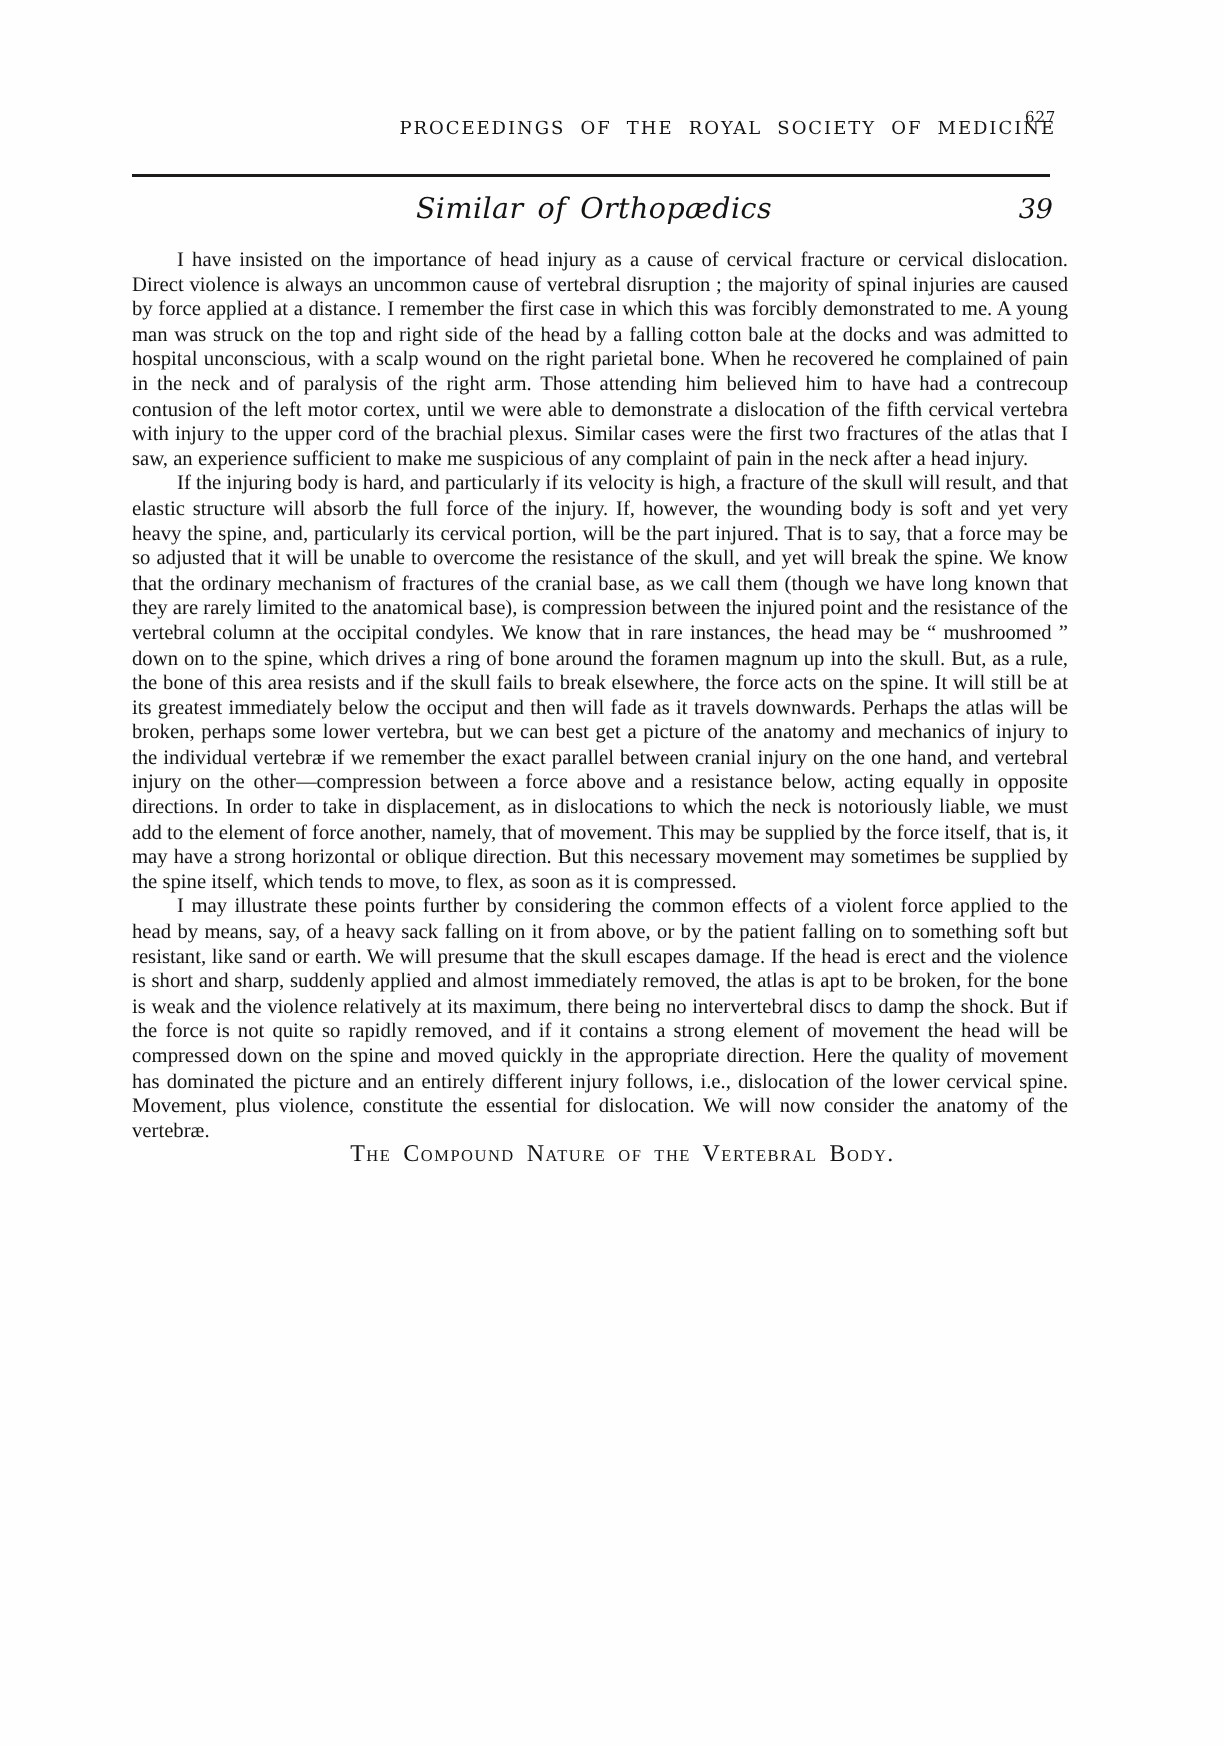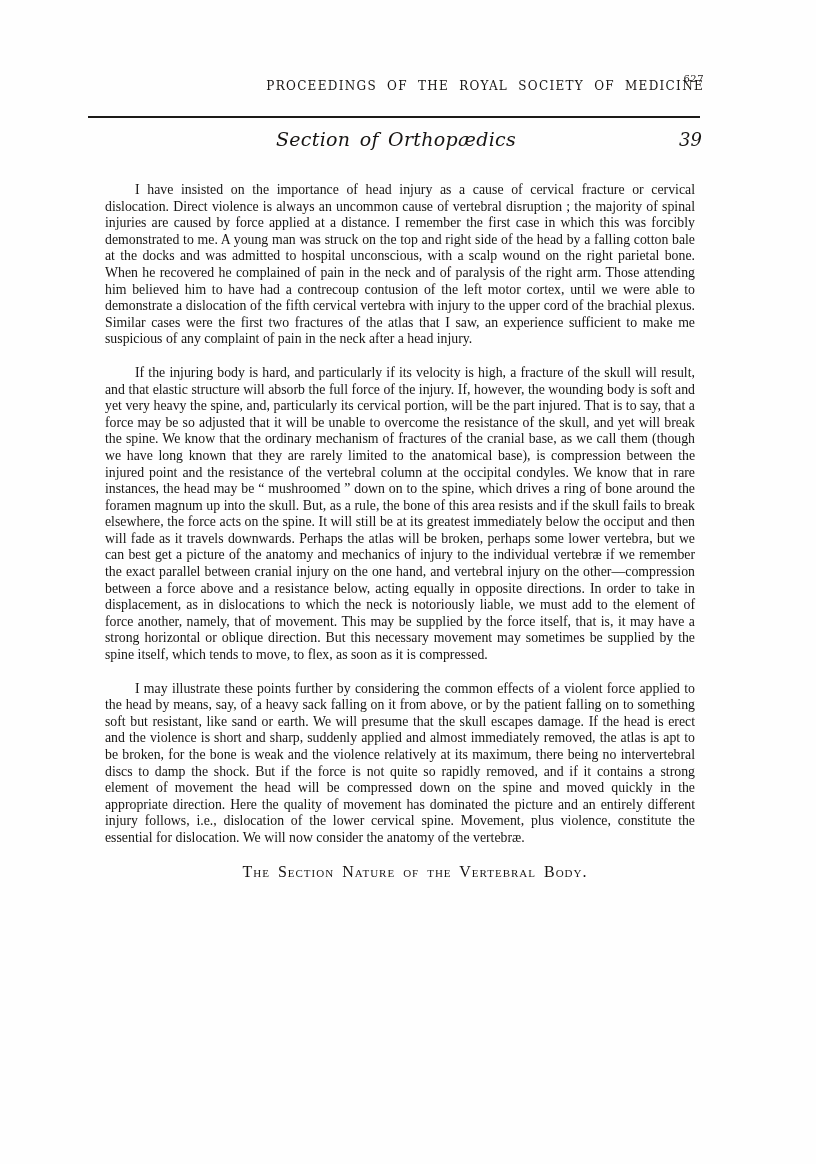--- a/index.html
+++ b/index.html
@@ -74,21 +74,21 @@
     left: 88px;
     top: 165px;
     width: 624px;
     font-family: "Liberation Serif", serif;
     font-size: 13.8px;
     line-height: 16.6px;
     text-align: justify;
     text-justify: inter-word;
   }
   .body-text p {
-    margin: 17px;
+    margin: 0;
     text-indent: 30px;
   }
   .section-heading {
     font-family: "Liberation Serif", serif;
     font-variant: small-caps;
     font-size: 16px;
     letter-spacing: 1px;
     word-spacing: 3px;
     text-align: center;
     text-indent: 0;
@@ -101,24 +101,24 @@
 <div class="page">
 
   <div class="running-head">
     <span class="rh-title">PROCEEDINGS OF THE ROYAL SOCIETY OF MEDICINE</span>
     <span class="rh-page">627</span>
   </div>
 
   <div class="head-rule"></div>
 
   <div class="section-line">
-    <span class="section-title">Section of Orthopædics</span>
+    <span class="section-title">Similar of Orthopædics</span>
     <span class="section-page">39</span>
   </div>
 
   <div class="body-text">
     <p>I have insisted on the importance of head injury as a cause of cervical fracture or cervical dislocation.  Direct violence is always an uncommon cause of vertebral disruption ; the majority of spinal injuries are caused by force applied at a distance. I remember the first case in which this was forcibly demonstrated to me.  A young man was struck on the top and right side of the head by a falling cotton bale at the docks and was admitted to hospital unconscious, with a scalp wound on the right parietal bone.  When he recovered he complained of pain in the neck and of paralysis of the right arm.  Those attending him believed him to have had a contrecoup contusion of the left motor cortex, until we were able to demonstrate a dislocation of the fifth cervical vertebra with injury to the upper cord of the brachial plexus.  Similar cases were the first two fractures of the atlas that I saw, an experience sufficient to make me suspicious of any complaint of pain in the neck after a head injury.</p>
     <p>If the injuring body is hard, and particularly if its velocity is high, a fracture of the skull will result, and that elastic structure will absorb the full force of the injury. If, however, the wounding body is soft and yet very heavy the spine, and, particularly its cervical portion, will be the part injured.  That is to say, that a force may be so adjusted that it will be unable to overcome the resistance of the skull, and yet will break the spine.  We know that the ordinary mechanism of fractures of the cranial base, as we call them (though we have long known that they are rarely limited to the anatomical base), is compression between the injured point and the resistance of the vertebral column at the occipital condyles.  We know that in rare instances, the head may be “ mushroomed ” down on to the spine, which drives a ring of bone around the foramen magnum up into the skull.  But, as a rule, the bone of this area resists and if the skull fails to break elsewhere, the force acts on the spine.  It will still be at its greatest immediately below the occiput and then will fade as it travels downwards.  Perhaps the atlas will be broken, perhaps some lower vertebra, but we can best get a picture of the anatomy and mechanics of injury to the individual vertebræ if we remember the exact parallel between cranial injury on the one hand, and vertebral injury on the other—compression between a force above and a resistance below, acting equally in opposite directions.  In order to take in displacement, as in dislocations to which the neck is notoriously liable, we must add to the element of force another, namely, that of movement.  This may be supplied by the force itself, that is, it may have a strong horizontal or oblique direction.  But this necessary movement may sometimes be supplied by the spine itself, which tends to move, to flex, as soon as it is compressed.</p>
     <p>I may illustrate these points further by considering the common effects of a violent force applied to the head by means, say, of a heavy sack falling on it from above, or by the patient falling on to something soft but resistant, like sand or earth.  We will presume that the skull escapes damage.  If the head is erect and the violence is short and sharp, suddenly applied and almost immediately removed, the atlas is apt to be broken, for the bone is weak and the violence relatively at its maximum, there being no intervertebral discs to damp the shock.  But if the force is not quite so rapidly removed, and if it contains a strong element of movement the head will be compressed down on the spine and moved quickly in the appropriate direction. Here the quality of movement has dominated the picture and an entirely different injury follows, i.e., dislocation of the lower cervical spine.  Movement, plus violence, constitute the essential for dislocation.  We will now consider the anatomy of the vertebræ.</p>
-    <p class="section-heading">The Section Nature of the Vertebral Body.</p>
+    <p class="section-heading">The Compound Nature of the Vertebral Body.</p>
   </div>
 
 </div>
 
 </body></html>

